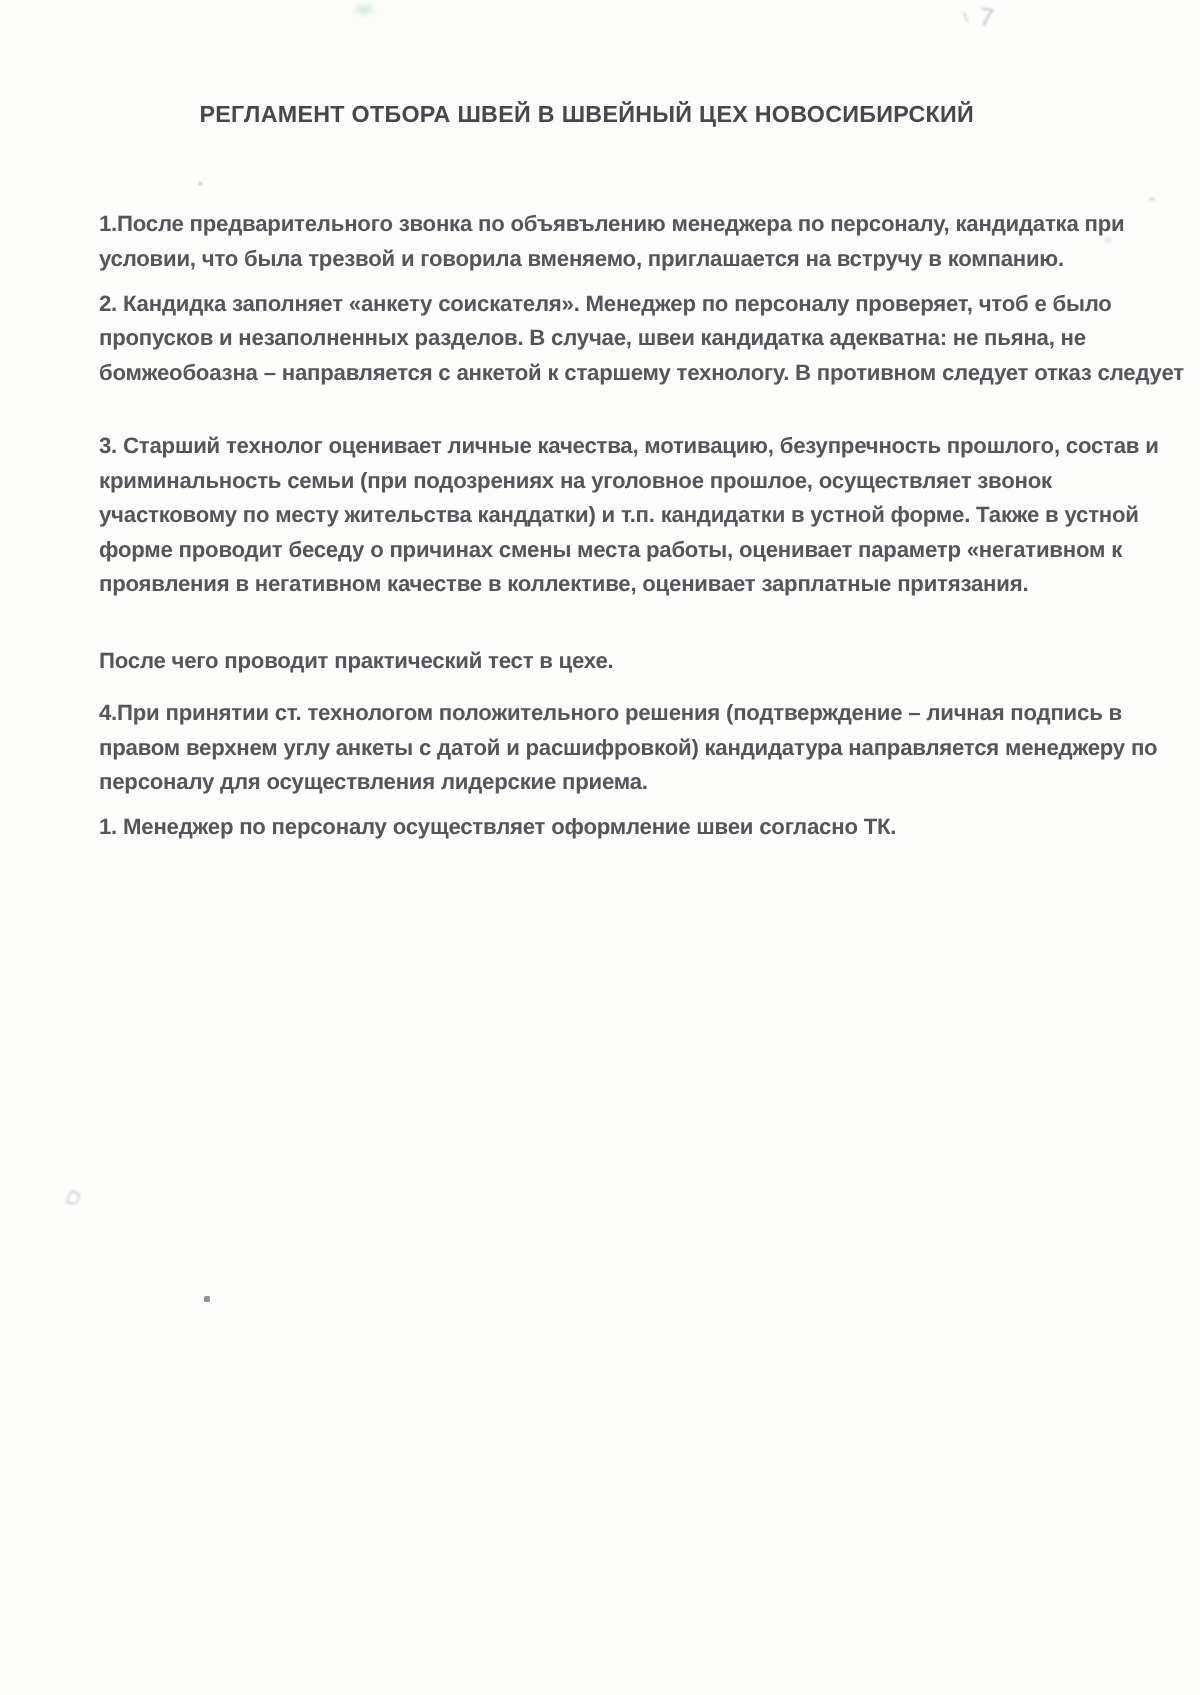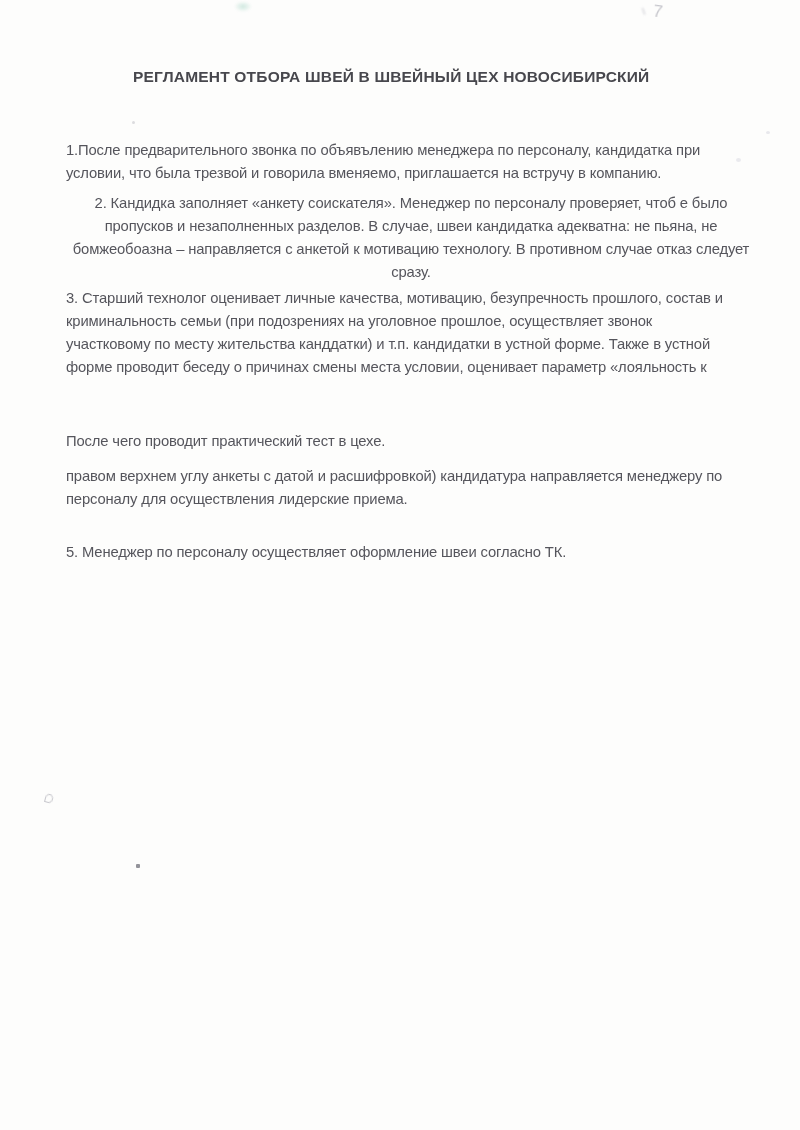--- a/index.html
+++ b/index.html
@@ -34,23 +34,24 @@
     left: 66px;
     width: 690px;
     font-size: 14.8px;
     letter-spacing: -0.15px;
     color: var(--text, #55555c);
   }
   .line {
     height: 23px;
     line-height: 23px;
     white-space: nowrap;
+    font-weight: bold;
   }
   .p1 { top: 139px; }
-  .p2 { top: 192px; text-align: center; }
+  .p2 { top: 192px; }
   .p3 { top: 287px; }
   .p4 { top: 430px; }
   .p5 { top: 465px; }
   .p6 { top: 541px; }
 
   
   .artifact { position: absolute; pointer-events: none; }
   .smudge-green {
     left: 234px; top: 1px; width: 18px; height: 11px;
     background: radial-gradient(ellipse at center, var(--smudge-green, rgba(168,214,198,0.55)) 0%, rgba(168,214,198,0) 70%);
@@ -101,42 +102,43 @@
   <div class="doc-title">РЕГЛАМЕНТ ОТБОРА ШВЕЙ В ШВЕЙНЫЙ ЦЕХ НОВОСИБИРСКИЙ</div>
 
   <div class="para p1">
     <div class="line">1.После предварительного звонка по объявълению менеджера по персоналу, кандидатка при</div>
     <div class="line">условии, что была трезвой и говорила вменяемо, приглашается на встручу в компанию.</div>
   </div>
 
   <div class="para p2">
     <div class="line">2. Кандидка заполняет «анкету соискателя». Менеджер по персоналу проверяет, чтоб е было</div>
     <div class="line">пропусков и незаполненных разделов. В случае, швеи кандидатка адекватна: не пьяна, не</div>
-    <div class="line">бомжеобоазна  – направляется с анкетой к мотивацию технологу. В противном случае отказ следует</div>
-    <div class="line">сразу.</div>
+    <div class="line">бомжеобоазна  – направляется с анкетой к старшему технологу. В противном следует отказ следует</div>
   </div>
 
   <div class="para p3">
     <div class="line">3. Старший технолог оценивает личные качества, мотивацию, безупречность прошлого, состав и</div>
     <div class="line">криминальность семьи (при подозрениях на уголовное прошлое, осуществляет звонок</div>
     <div class="line">участковому по месту жительства канддатки) и т.п. кандидатки в устной форме. Также в устной</div>
-    <div class="line">форме проводит беседу о причинах смены места условии, оценивает параметр «лояльность к</div>
+    <div class="line">форме проводит беседу о причинах смены места работы, оценивает параметр «негативном к</div>
+    <div class="line">проявления в негативном качестве в коллективе, оценивает зарплатные притязания.</div>
   </div>
 
   <div class="para p4">
     <div class="line">После чего проводит практический тест в цехе.</div>
   </div>
 
   <div class="para p5">
+    <div class="line">4.При принятии ст. технологом положительного решения (подтверждение – личная подпись в</div>
     <div class="line">правом верхнем углу анкеты с датой и расшифровкой) кандидатура направляется менеджеру по</div>
     <div class="line">персоналу для осуществления лидерские приема.</div>
   </div>
 
   <div class="para p6">
-    <div class="line">5. Менеджер по персоналу осуществляет оформление швеи согласно ТК.</div>
+    <div class="line">1. Менеджер по персоналу осуществляет оформление швеи согласно ТК.</div>
   </div>
 
   <div class="artifact smudge-green"></div>
   <div class="artifact pencil-tick"></div>
   <div class="artifact pencil-mark">7</div>
   <div class="artifact speck-title-dot"></div>
   <div class="artifact speck-right-1"></div>
   <div class="artifact speck-right-2"></div>
   <div class="artifact curl-left"></div>
   <div class="artifact dot-dark"></div>

